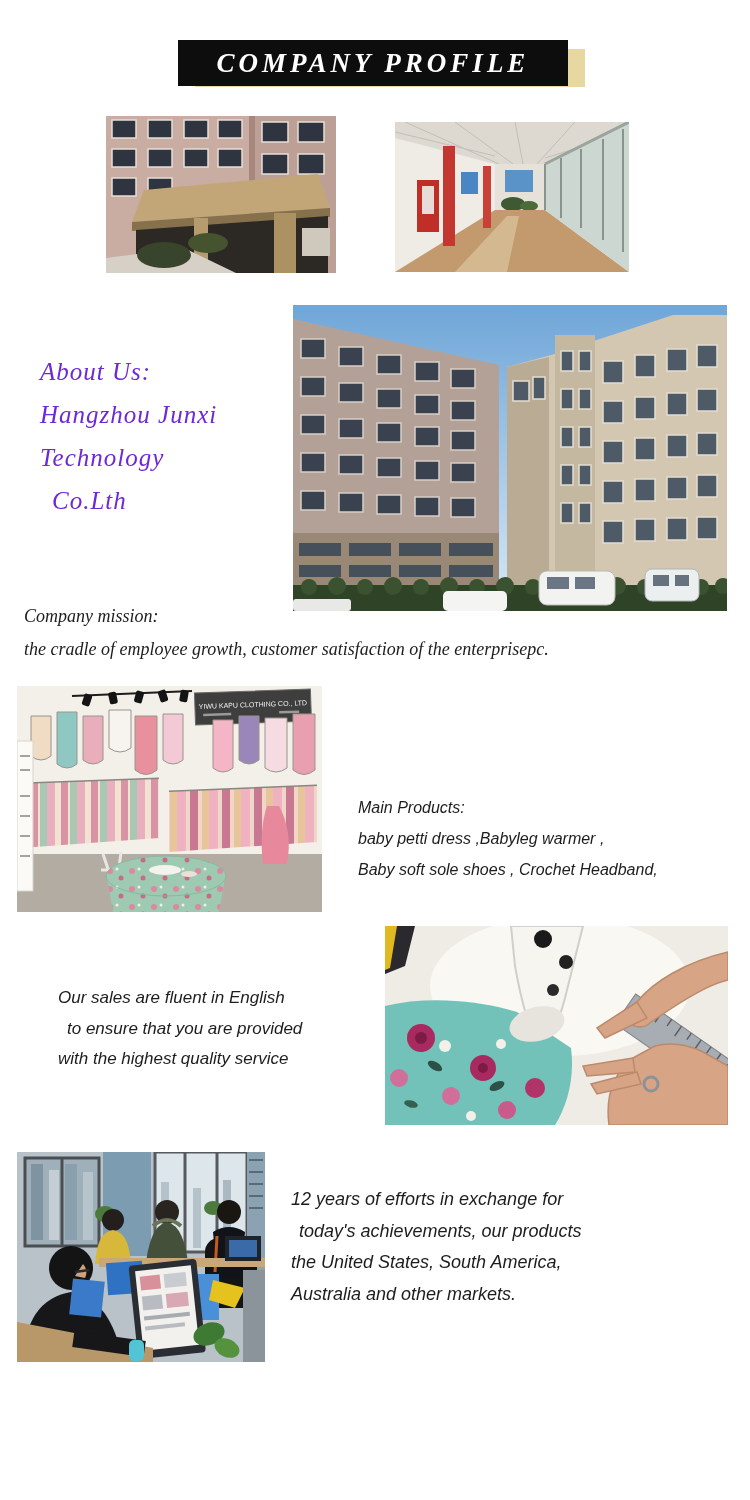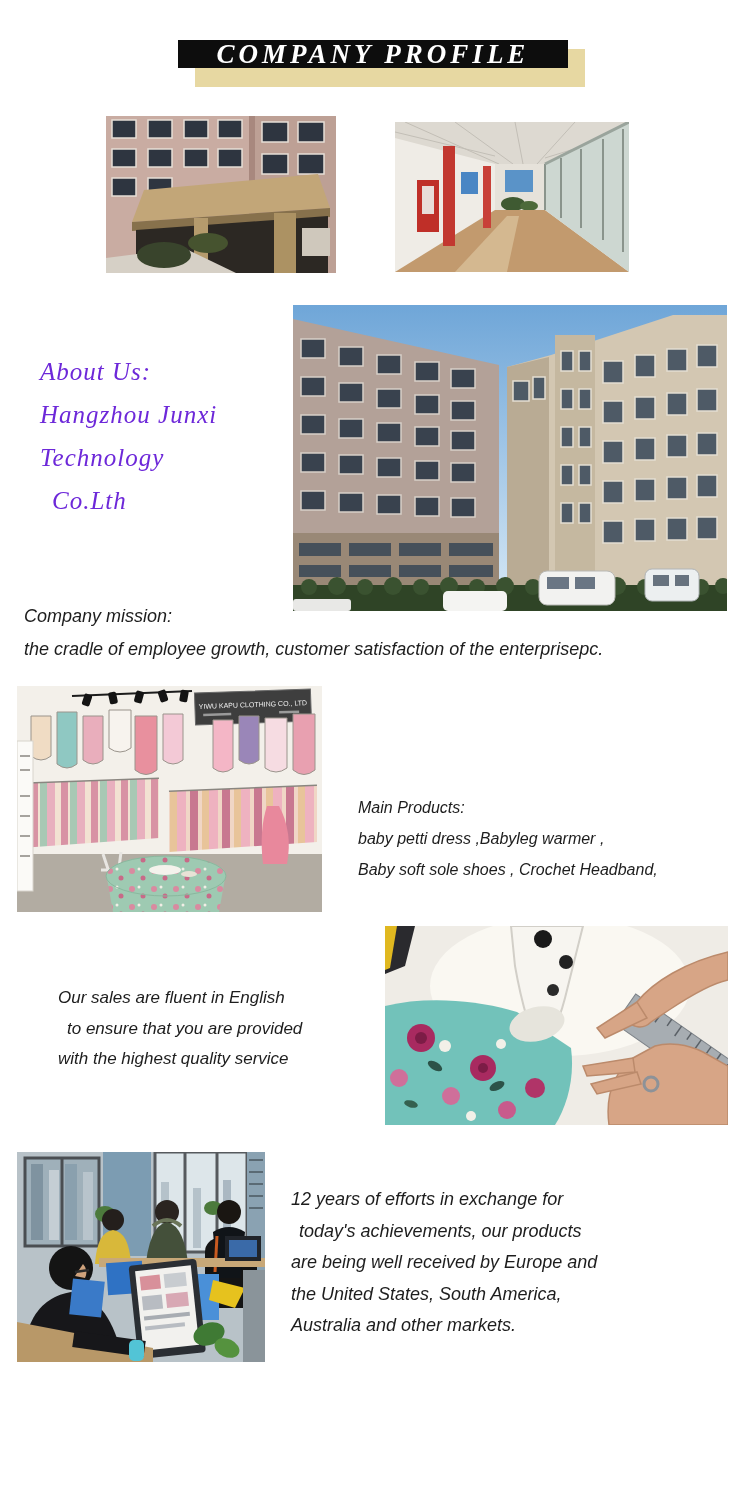--- a/index.html
+++ b/index.html
@@ -2,41 +2,41 @@
 <html><head>
 <meta charset="utf-8">
 <style>
   html,body{margin:0;padding:0;background:#ffffff;}
   .page{position:relative;width:750px;height:1500px;background:#ffffff;overflow:hidden;
         font-family:"Liberation Sans",sans-serif;color:#1d1d1d;}
   .abs{position:absolute;}
 
   
   .banner-shadow{left:195px;top:49px;width:390px;height:38px;background:#e7d8a2;}
-  .banner{left:178px;top:40px;width:390px;height:28px;background:#0d0d0d;
+  .banner{left:178px;top:40px;width:390px;height:46px;background:#0d0d0d;
           display:flex;align-items:center;justify-content:center;text-align:center;}
   .banner .title{font-family:"Liberation Serif",serif;font-style:italic;font-weight:600;
           font-size:27px;letter-spacing:4px;color:#ffffff;white-space:pre;}
 
   
   .photo{display:block;}
   .photo svg{display:block;width:100%;height:100%;}
   .ph1{left:106px;top:116px;width:230px;height:157px;}
   .ph2{left:395px;top:122px;width:234px;height:150px;}
   .ph3{left:293px;top:305px;width:434px;height:306px;}
   .ph4{left:17px;top:686px;width:305px;height:226px;}
   .ph5{left:385px;top:926px;width:343px;height:199px;}
   .ph6{left:17px;top:1152px;width:248px;height:210px;}
 
   
   .line{white-space:pre;}
   .about{left:40px;top:350px;width:260px;font-family:cursive;font-style:italic;
          font-size:25px;line-height:43px;color:#6d28d9;letter-spacing:1px;}
   .about .line:nth-child(4){padding-left:12px;}
-  .mission{left:24px;top:600px;width:660px;font-style:italic;font-size:18px;line-height:33px;}
+  .mission{left:24px;top:600px;width:660px;font-style:italic;font-size:18px;line-height:33px;font-family:Liberation Serif, serif;}
   .products{left:358px;top:792px;width:360px;font-style:italic;font-size:16px;line-height:31px;}
   .sales{left:58px;top:983px;width:300px;font-style:italic;font-size:17px;line-height:30.5px;}
   .sales .line:nth-child(2){padding-left:9px;font-style:italic;}
   .achv{left:291px;top:1184px;width:330px;font-style:italic;font-size:18px;line-height:31.6px;}
   .achv .line:nth-child(2){padding-left:8px;}
 </style>
 </head>
 <body>
 
 <div class="page">
@@ -465,18 +465,17 @@
         <ellipse cx="210" cy="196" rx="13" ry="9" fill="#55923e" transform="rotate(25 210 196)"></ellipse>
       </g>
       <rect x="112" y="188" width="15" height="21" rx="5" fill="#52c4d6"></rect>
       <rect x="226" y="118" width="22" height="92" fill="#8a949a"></rect>
     </svg>
   </div>
 
   <div class="abs achv">
     <div class="line">12 years of efforts in exchange for</div>
     <div class="line">today's achievements, our products</div>
-    <div class="line">are being well received by Europe and</div>
     <div class="line">the United States, South America,</div>
     <div class="line">Australia and other markets.</div>
   </div>
 
 </div>
 
 </body></html>

